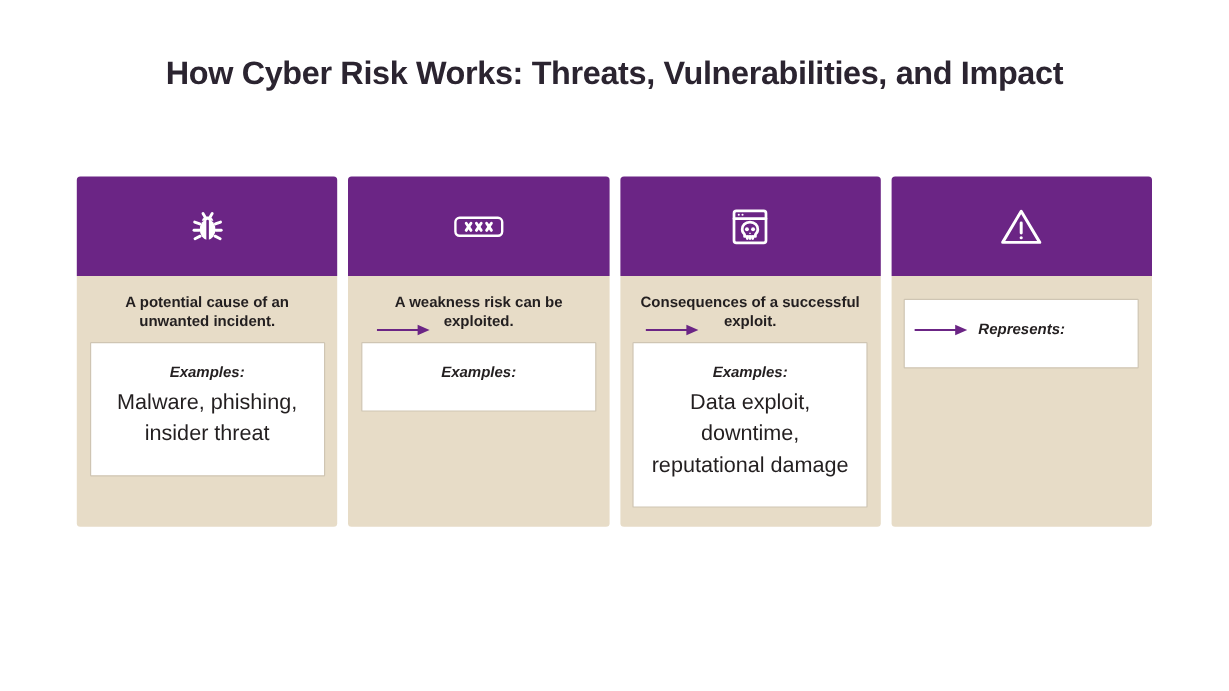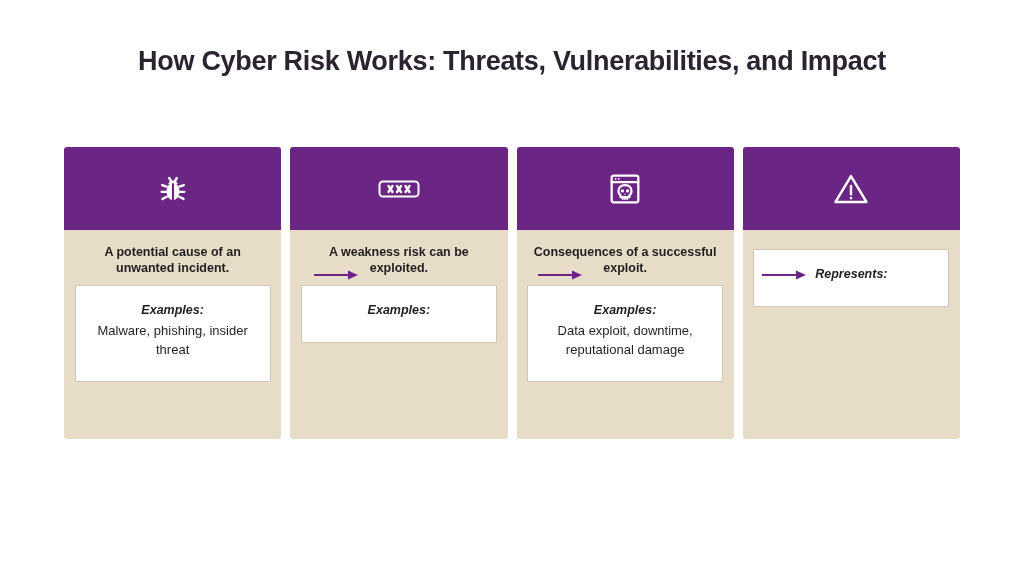--- a/index.html
+++ b/index.html
@@ -102,21 +102,21 @@
 
   .examples-label {
     font-size: 12.5px;
     font-weight: bold;
     font-style: italic;
     color: #231f20;
     line-height: 1.5;
   }
 
   .examples-text {
-    font-size: 13px;
+    font-size: 18px;
     line-height: 1.45;
     color: #231f20;
     margin-top: 2px;
   }
 
   
   .arrow {
     position: absolute;
     top: 122px;
     width: 46px;

